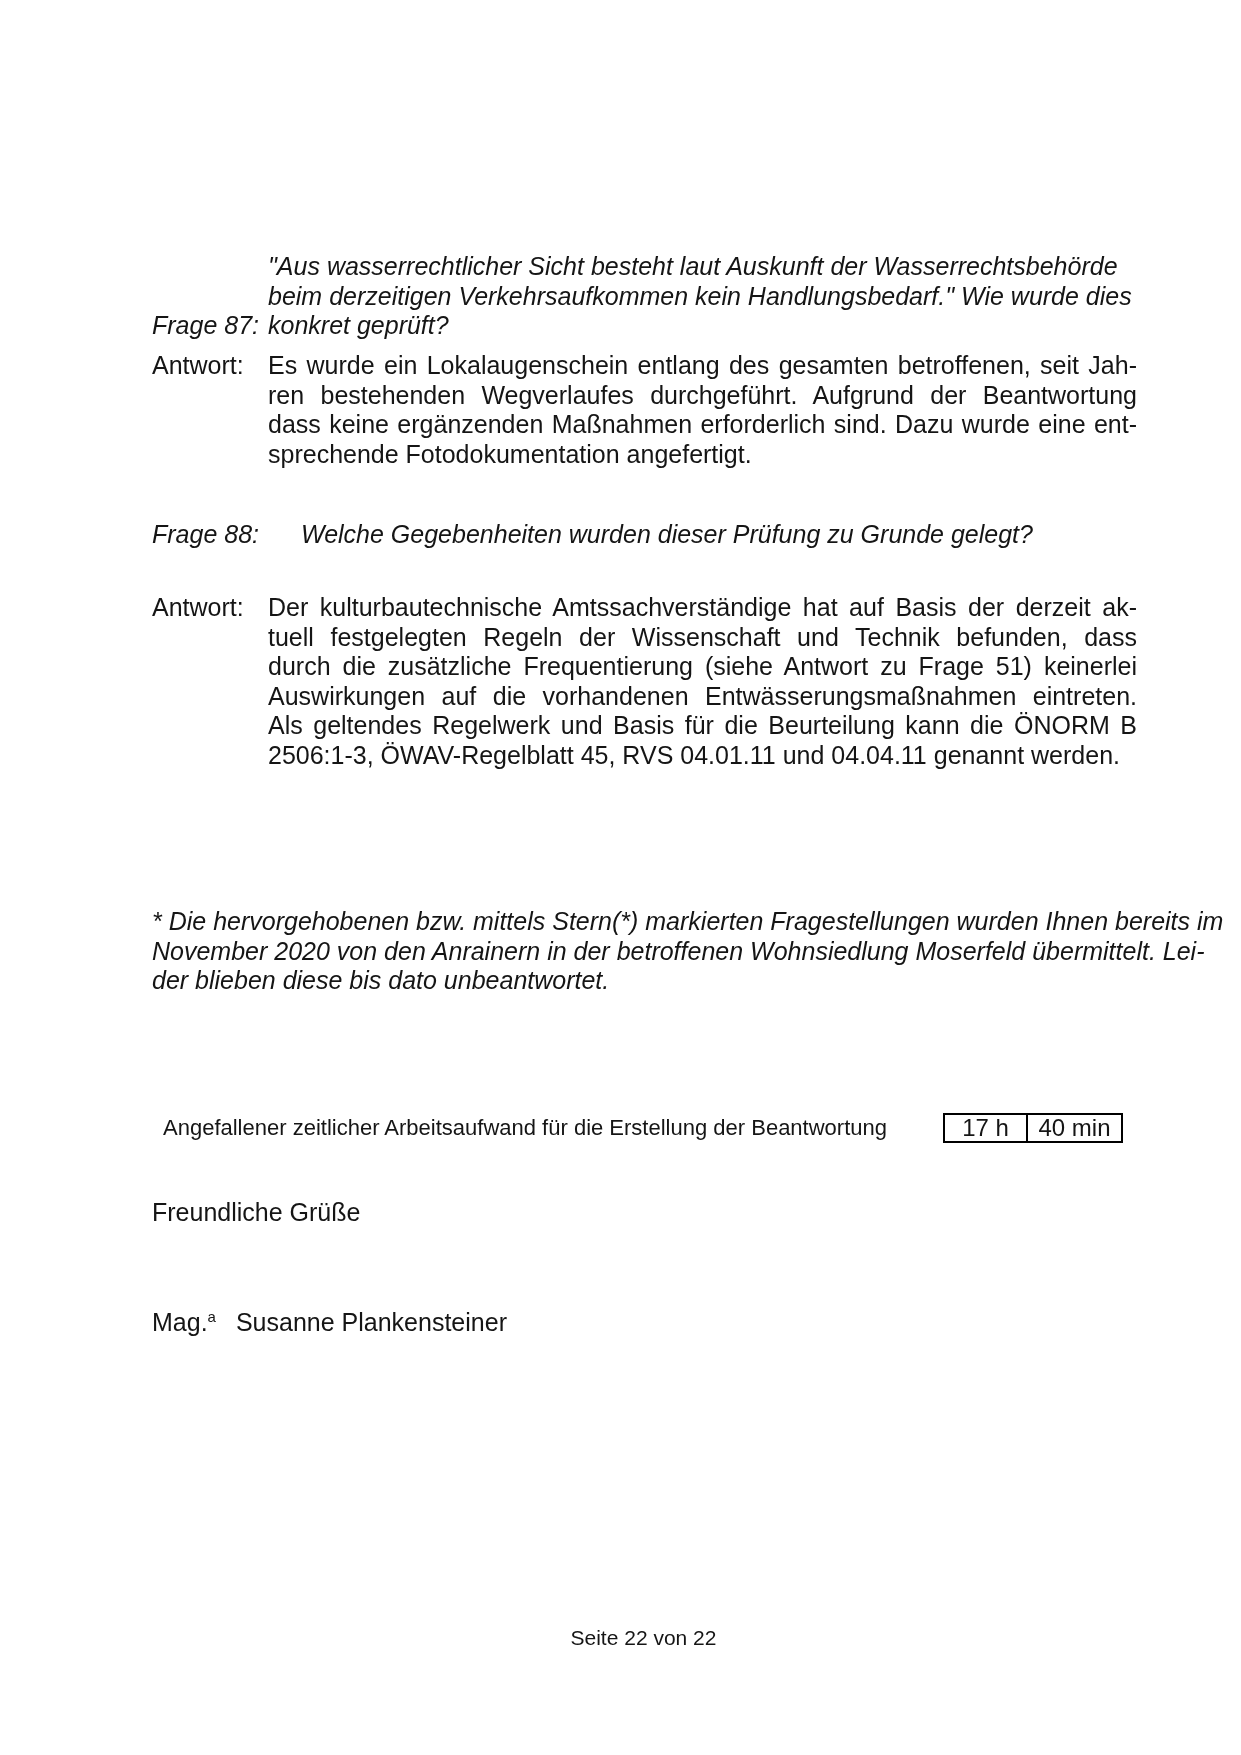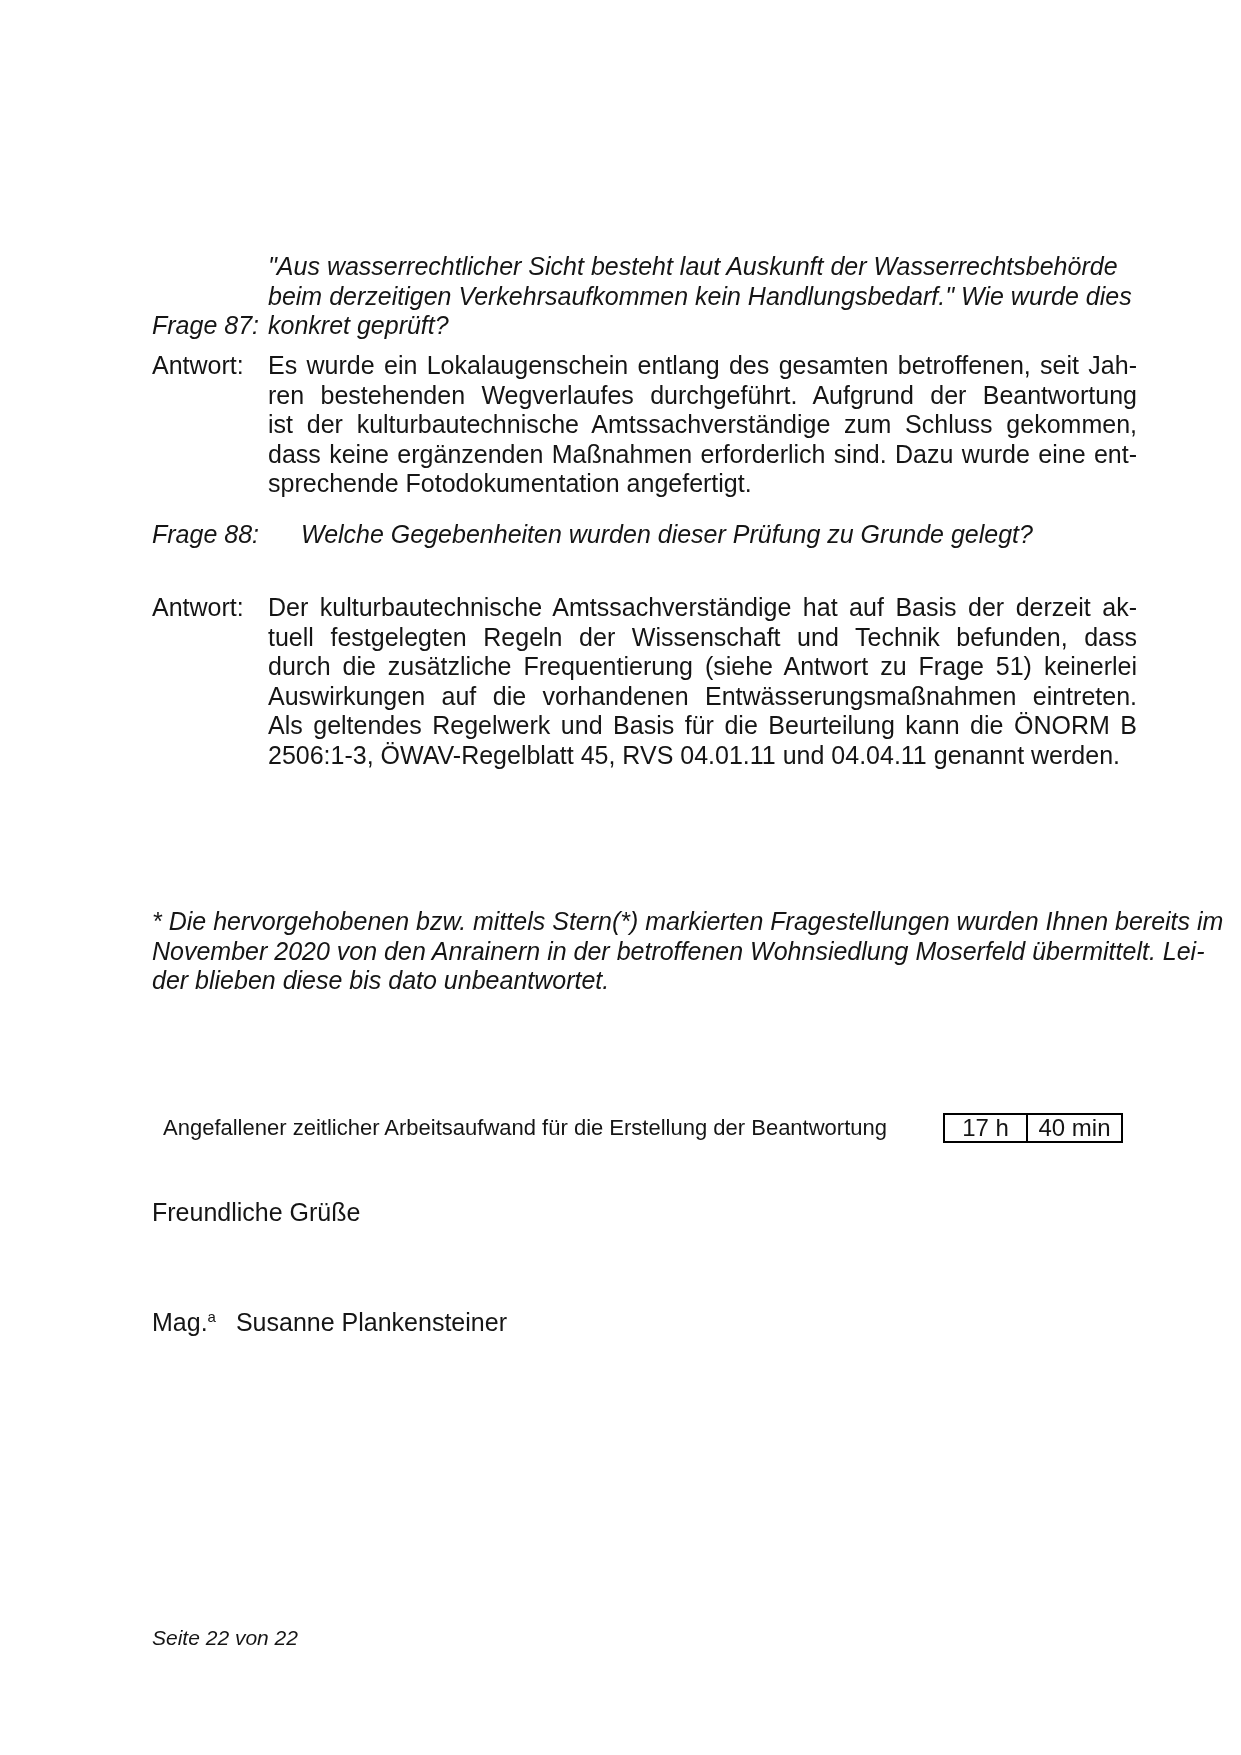--- a/index.html
+++ b/index.html
@@ -98,24 +98,23 @@
     font-size: 15px;
     vertical-align: super;
     line-height: 0;
   }
   .signature .sig-name { margin-left: 20px; }
   .page-footer {
     position: absolute;
     left: 152px;
     top: 1625px;
     width: 983px;
-    text-align: left;
+    text-align: center;
     font-size: 21px;
     line-height: 26px;
-    font-style: italic;
   }
 </style>
 </head>
 <body>
 
 <div class="page">
 
   <div class="qa italic" style="top:252px;align-items:flex-end;">
     <div class="qa-label">Frage 87:</div>
     <div class="qa-lines">
@@ -123,21 +122,20 @@
         <div class="line">beim derzeitigen Verkehrsaufkommen kein Handlungsbedarf." Wie wurde dies</div>
         <div class="line">konkret geprüft?</div>
       </div>
   </div>
 
   <div class="qa" style="top:351px;">
     <div class="qa-label">Antwort:</div>
     <div class="qa-lines justify">
         <div class="line">Es wurde ein Lokalaugenschein entlang des gesamten betroffenen, seit Jah-</div>
         <div class="line">ren bestehenden Wegverlaufes durchgeführt. Aufgrund der Beantwortung</div>
-        <div class="line">ist der kulturbautechnische Amtssachverständige zum Schluss gekommen,</div>
         <div class="line">dass keine ergänzenden Maßnahmen erforderlich sind. Dazu wurde eine ent-</div>
         <div class="line">sprechende Fotodokumentation angefertigt.</div>
       </div>
   </div>
 
   <div class="qa italic" style="top:520px;gap:33px;">
     <div class="qa-label">Frage 88:</div>
     <div class="qa-lines">
         <div class="line">Welche Gegebenheiten wurden dieser Prüfung zu Grunde gelegt?</div>
       </div>

